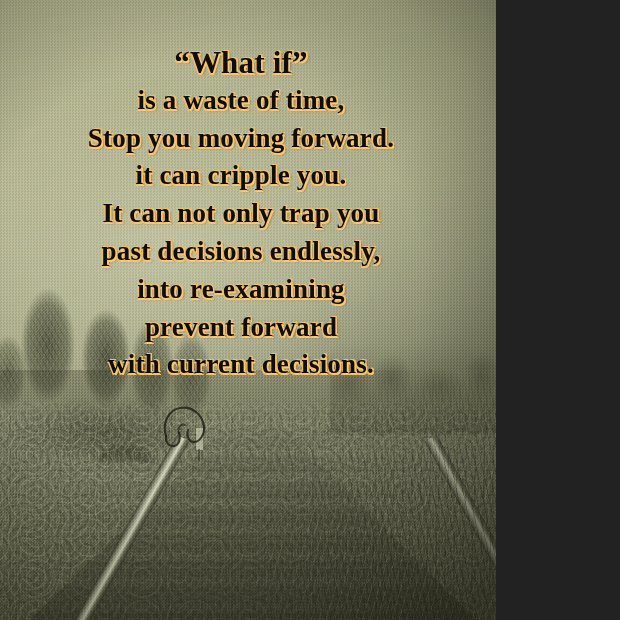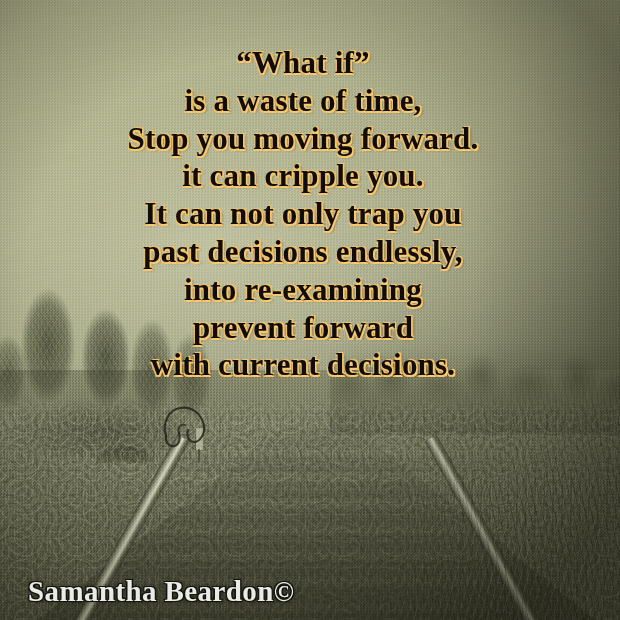--- a/index.html
+++ b/index.html
@@ -7,21 +7,21 @@
     margin: 0;
     padding: 0;
     background: #222;
   }
   body {
     font-family: "Liberation Serif", "DejaVu Serif", serif;
   }
 
   #quote-card {
     position: relative;
-    width: 620px;
+    width: 496px;
     height: 620px;
     overflow: hidden;
     background: #a21caf;
     user-select: none;
   }
 
   
   .photo-layer {
     position: absolute;
     inset: 0;
@@ -255,21 +255,21 @@
   
   .quote-block {
     position: absolute;
     left: 0; right: 14px;
     top: 44px;
     text-align: center;
     z-index: 8;
   }
   .quote-line {
     font-family: "Liberation Serif", "DejaVu Serif", serif;
-    font-size: 31px;
+    font-size: 27px;
     line-height: 37.8px;
     font-weight: 700;
     color: #110d06;
     letter-spacing: .2px;
     white-space: nowrap;
     text-shadow:
        1.6px 1.6px 0 #f7c972,
        1.6px -0.6px 0 #f2bf63,
       -0.9px 1.6px 0 #f2bf63,
        2.6px 2.4px 2px rgba(120,82,20,.45);
@@ -346,15 +346,14 @@
     <div class="quote-line">is a waste of time,</div>
     <div class="quote-line">Stop you moving forward.</div>
     <div class="quote-line">it can cripple you.</div>
     <div class="quote-line">It can not only trap you</div>
     <div class="quote-line">past decisions endlessly,</div>
     <div class="quote-line">into re-examining</div>
     <div class="quote-line">prevent forward</div>
     <div class="quote-line">with current decisions.</div>
   </div>
 
-  <div class="signature"><span>Samantha Beardon</span><span class="copy-mark">©</span></div>
 
 </div>
 
 </body></html>

